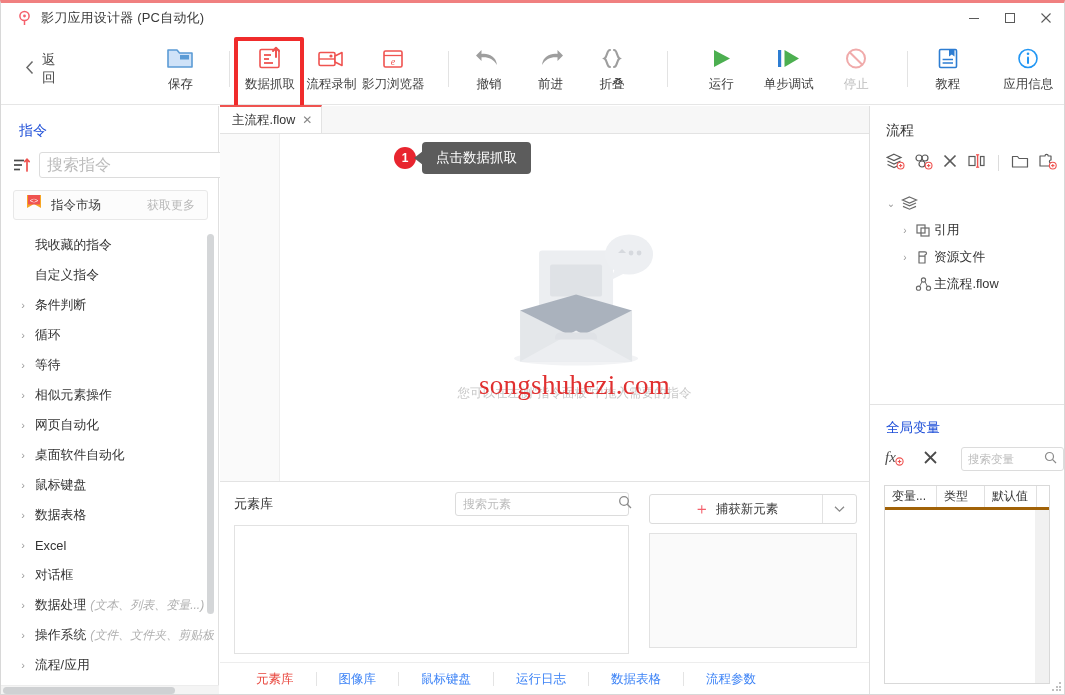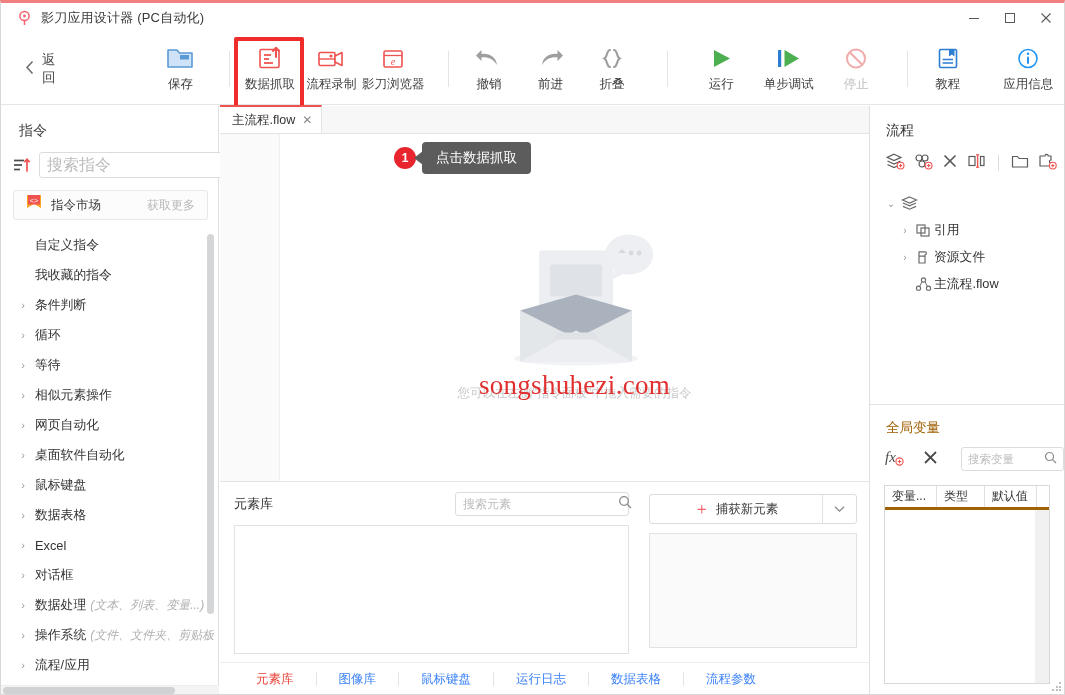--- a/index.html
+++ b/index.html
@@ -75,21 +75,21 @@
   }
 
   
   .left-panel {
     position: absolute; top: 103px; left: 0; width: 218px; bottom: 0;
     background: #ffffff;
     border-right: 1px solid #e0e0e0;
     display: flex; flex-direction: column;
   }
   .lp-title {
-    font-size: 14px; color: #404040; padding: 16px 0 12px 18px; font-weight: 400;
+    font-size: 14px; color: #1d4ed8; padding: 16px 0 12px 18px; font-weight: 400;
   }
   .lp-searchrow {
     display: flex; align-items: center; gap: 8px; padding: 0 10px 0 12px;
   }
   .lp-sorticon { width: 20px; height: 20px; display:flex; align-items:center; justify-content:center; }
   .lp-search {
     flex: 1; height: 26px; border: 1px solid #dcdcdc; border-radius: 3px;
     display: flex; align-items: center; padding: 0 7px; background: #fff;
   }
   .lp-search input {
@@ -271,21 +271,21 @@
   .tree-row .ti { width: 22px; display: flex; align-items: center; justify-content: center; }
   .tree-row.d1 { padding-left: 0; }
   .tree-row.d2 { padding-left: 14px; }
   .tree-row.d3 { padding-left: 28px; }
 
   .gv-sec {
     margin-top: auto; height: 290px;
     border-top: 1px solid #e3e3e3;
     display: flex; flex-direction: column;
   }
-  .gv-title { font-size: 13.5px; color: #a16207; padding: 14px 0 10px 16px; }
+  .gv-title { font-size: 13.5px; color: #1d4ed8; padding: 14px 0 10px 16px; }
   .gv-tools { display: flex; align-items: center; gap: 16px; padding-left: 14px; }
   .gv-search {
     margin-left: 6px; width: 108px; height: 24px;
     border: 1px solid #dcdcdc; border-radius: 3px;
     display: flex; align-items: center; padding: 0 6px; background: #fff;
   }
   .gv-search input {
     flex: 1; border: none; outline: none; font-size: 11.5px; background: transparent;
     font-family: inherit; width: 100%;
   }
@@ -527,25 +527,25 @@
           <text x="8" y="8.6" font-size="7" fill="#fff" text-anchor="middle" font-family="Liberation Mono, monospace">&lt;&gt;</text>
         </svg>
       </span>
       <span class="market-label">指令市场</span>
       <span class="market-more">获取更多</span>
     </div>
 
     <div class="cmd-list">
       <div class="cmd-item">
         <span class="noc"></span>
+        <span class="ctext">我收藏的指令</span>
+      </div>
+      <div class="cmd-item">
+        <span class="noc"></span>
         <span class="ctext">自定义指令</span>
-      </div>
-      <div class="cmd-item">
-        <span class="noc"></span>
-        <span class="ctext">我收藏的指令</span>
       </div>
       <div class="cmd-item">
         <span class="caret">›</span>
         <span class="ctext">条件判断</span>
       </div>
       <div class="cmd-item">
         <span class="caret">›</span>
         <span class="ctext">循环</span>
       </div>
       <div class="cmd-item">

